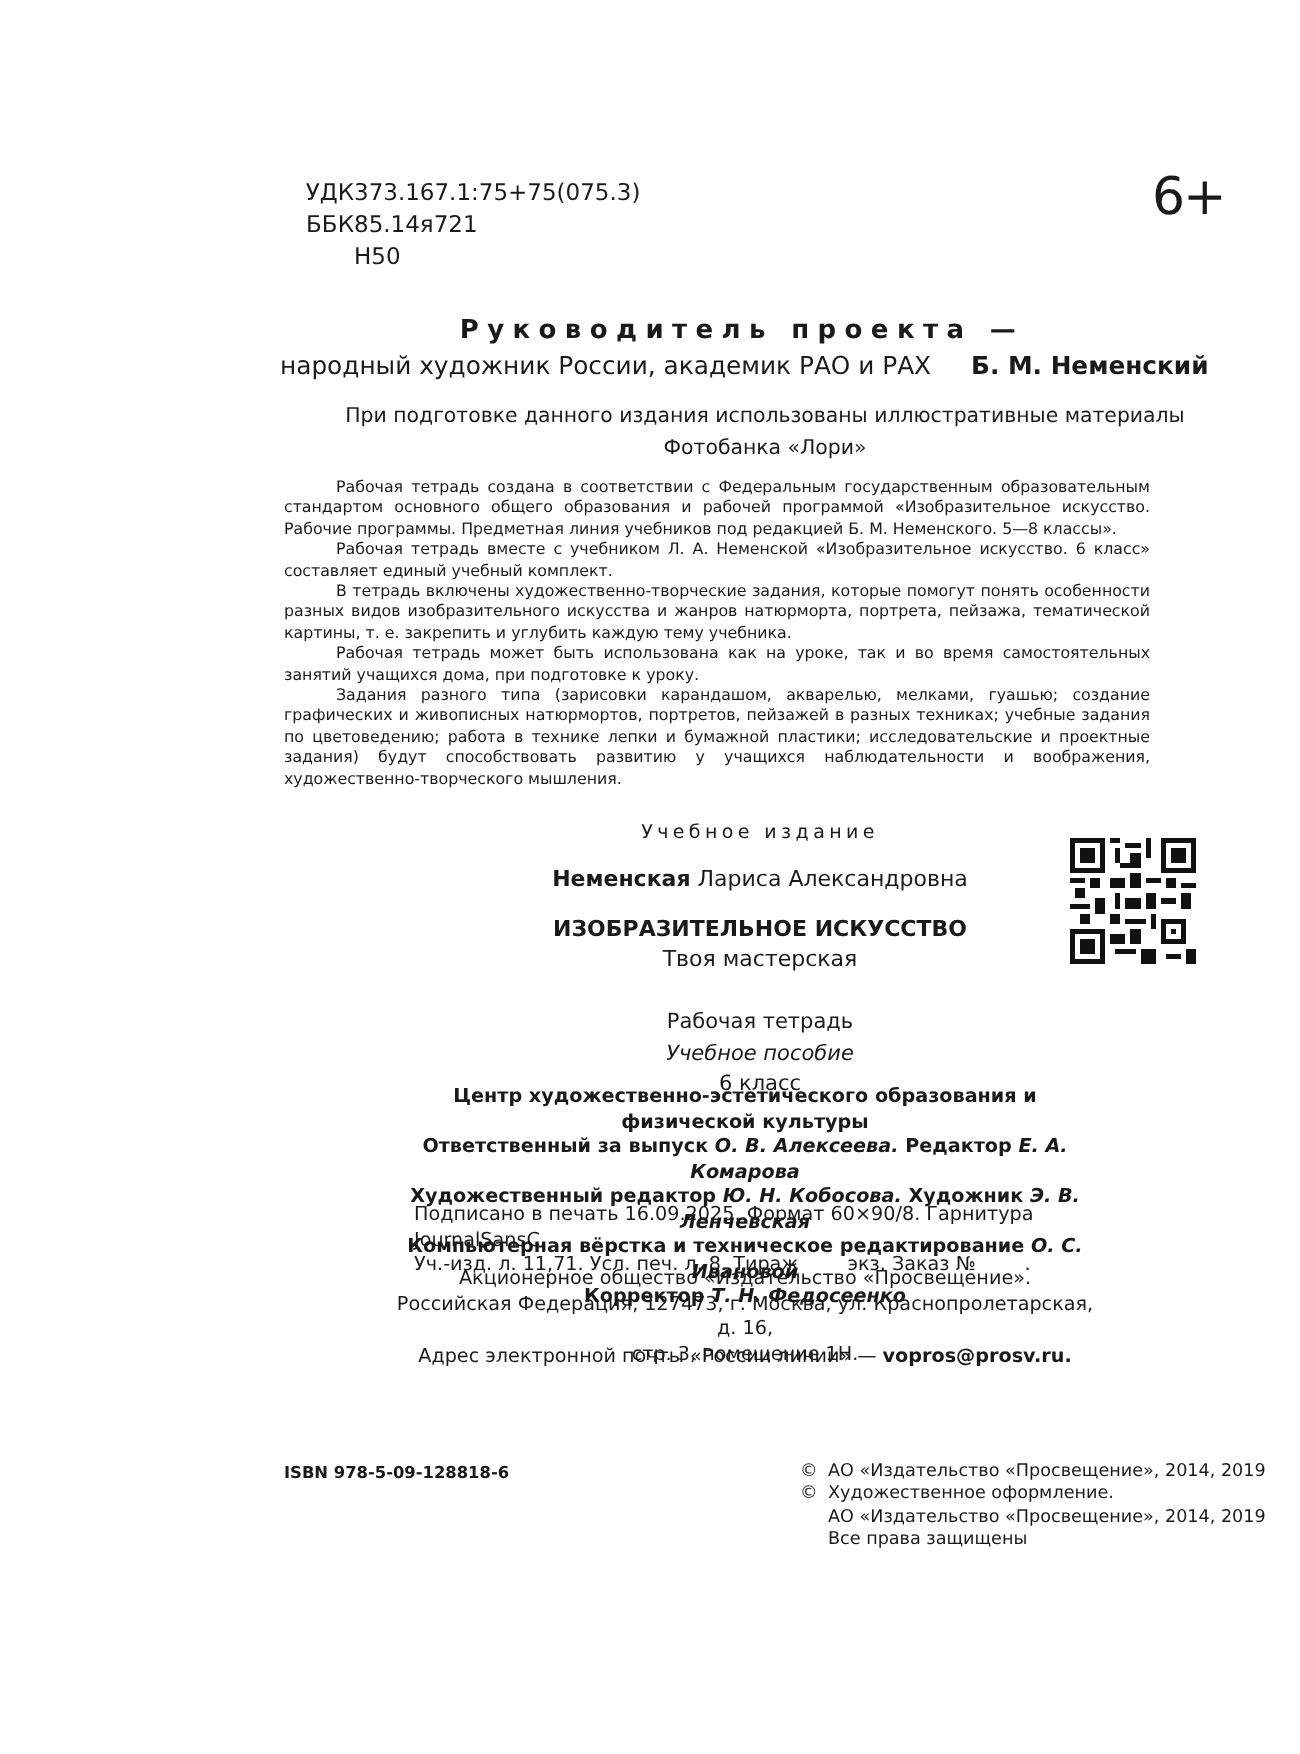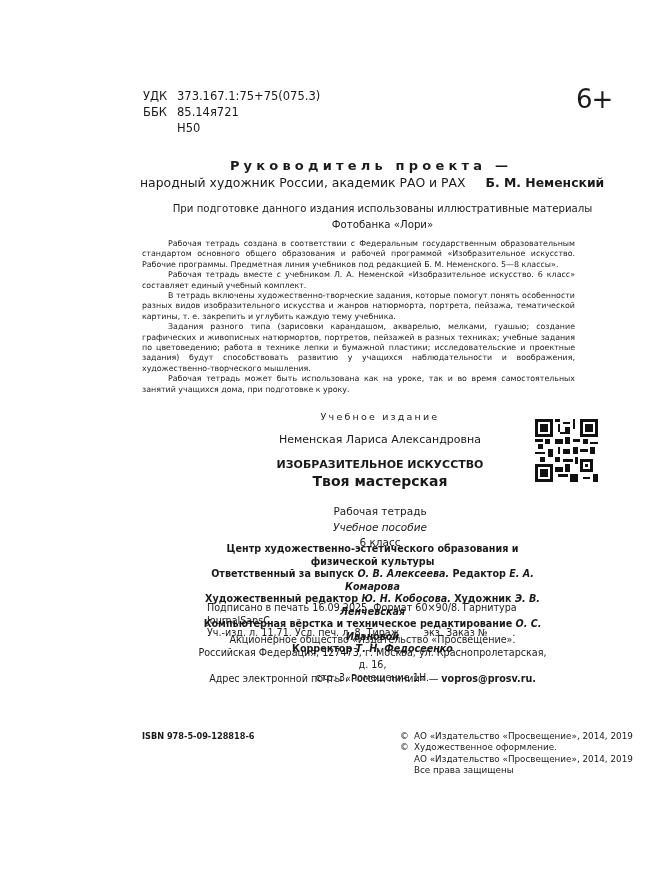--- a/index.html
+++ b/index.html
@@ -1,35 +1,35 @@
 <!DOCTYPE html>
 <html><head>
 <meta charset="utf-8">
 <style>
   html, body { margin:0; padding:0; background:#ffffff; }
   body { width:650px; height:877px; position:relative; overflow:hidden;
          font-family:"DejaVu Sans", "Liberation Sans", sans-serif; color:#1a1a1a; }
   .abs { position:absolute; }
   .udk { left:143px; top:88px; font-size:11.5px; line-height:16px; }
   .udk .row { display:flex; }
-  .udk .lbl { width:34px; }
+  .udk .lbl { width:34px;text-align:right; }
   .age { left:576px; top:84px; font-size:26px; line-height:30px; font-weight:400; letter-spacing:-1px; }
   .head { left:140px; top:157px; width:462px; text-align:center; }
   .head .sp { font-size:13px; letter-spacing:4.2px; line-height:17px;font-weight:bold; }
   .head .l2 { font-size:12.4px; line-height:17px; white-space:nowrap; }
   .head b { font-weight:700;margin-left:16px; }
   .lori { left:170px; top:201px; width:425px; text-align:center; font-size:10.2px; line-height:16px; }
   .body { left:142px; top:239px; width:433px; font-size:7.9px; line-height:10.4px; text-align:justify; }
   .body p { margin:0; text-indent:26px; }
   .center { left:200px; width:360px; text-align:center; }
   .uchizd { top:411px; font-size:9.5px; letter-spacing:2.2px; }
   .author { top:433px; font-size:11px; }
-  .author b { font-weight:400; }
+  .author b { font-weight:700; }
   .title { top:458px; font-size:11px; font-weight:700; }
-  .subtitle { top:473px; font-size:14px; font-weight:700; }
+  .subtitle { top:473px; font-size:11px; font-weight:400; }
   .grade { top:492px; font-size:10.5px;margin-top:44px; }
   .kind { top:505px; font-size:10.5px; }
   .manual { top:521px; font-size:10.5px; font-style:italic; }
   .credits { left:195px; top:543px; width:355px; text-align:center; font-size:9.6px; line-height:12.5px;font-weight:bold; }
   .credits i { font-style:italic; }
   .print { left:207px; top:602px; width:355px; text-align:left; font-size:9.6px; line-height:12.5px; }
   .pub { left:195px; top:634px; width:355px; text-align:center; font-size:9.6px; line-height:12.5px; }
   .email { left:195px; top:673px; width:355px; text-align:center; font-size:9.6px; }
   .email b { font-weight:700; }
   .isbn { left:142px; top:731px; font-size:8.2px; font-weight:700; }
@@ -65,22 +65,22 @@
 
 <div class="abs lori">
   <div>При подготовке данного издания использованы иллюстративные материалы</div>
   <div>Фотобанка «Лори»</div>
 </div>
 
 <div class="abs body">
   <p>Рабочая тетрадь создана в соответствии с Федеральным государственным образовательным стандартом основного общего образования и рабочей программой «Изобразительное искусство. Рабочие программы. Предметная линия учебников под редакцией Б. М. Неменского. 5—8 классы».</p>
   <p>Рабочая тетрадь вместе с учебником Л. А. Неменской «Изобразительное искусство. 6 класс» составляет единый учебный комплект.</p>
   <p>В тетрадь включены художественно-творческие задания, которые помогут понять особенности разных видов изобразительного искусства и жанров натюрморта, портрета, пейзажа, тематической картины, т. е. закрепить и углубить каждую тему учебника.</p>
+  <p>Рабочая тетрадь может быть использована как на уроке, так и во время самостоятельных занятий учащихся дома, при подготовке к уроку.</p>
   <p>Задания разного типа (зарисовки карандашом, акварелью, мелками, гуашью; создание графических и живописных натюрмортов, портретов, пейзажей в разных техниках; учебные задания по цветоведению; работа в технике лепки и бумажной пластики; исследовательские и проектные задания) будут способствовать развитию у учащихся наблюдательности и воображения, художественно-творческого мышления.</p>
-  <p>Рабочая тетрадь может быть использована как на уроке, так и во время самостоятельных занятий учащихся дома, при подготовке к уроку.</p>
 </div>
 
 <div class="abs center uchizd">Учебное издание</div>
 <div class="abs center author"><b>Неменская</b> <span>Лариса Александровна</span></div>
 <div class="abs center title">ИЗОБРАЗИТЕЛЬНОЕ ИСКУССТВО</div>
 <div class="abs center subtitle">Твоя мастерская</div>
 <div class="abs center grade">6 класс</div>
 <div class="abs center kind">Рабочая тетрадь</div>
 <div class="abs center manual">Учебное пособие</div>
 

